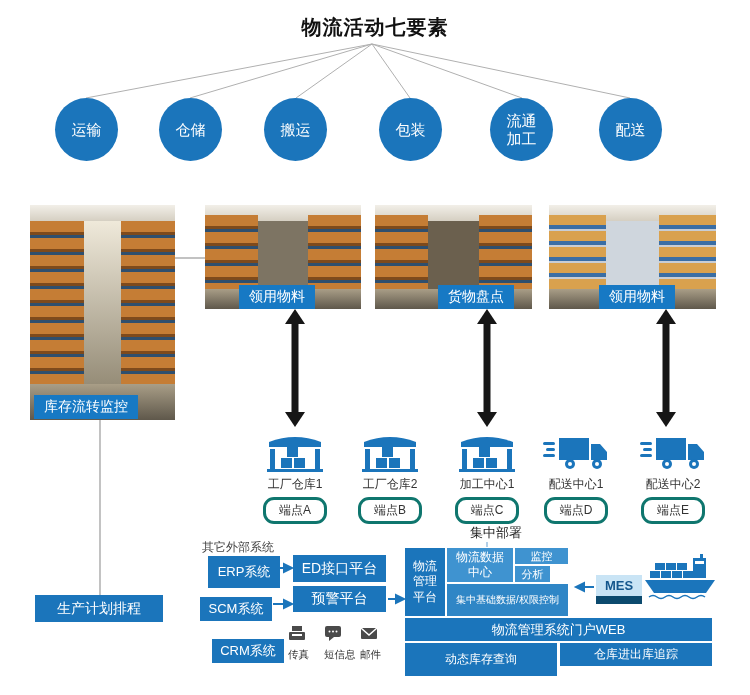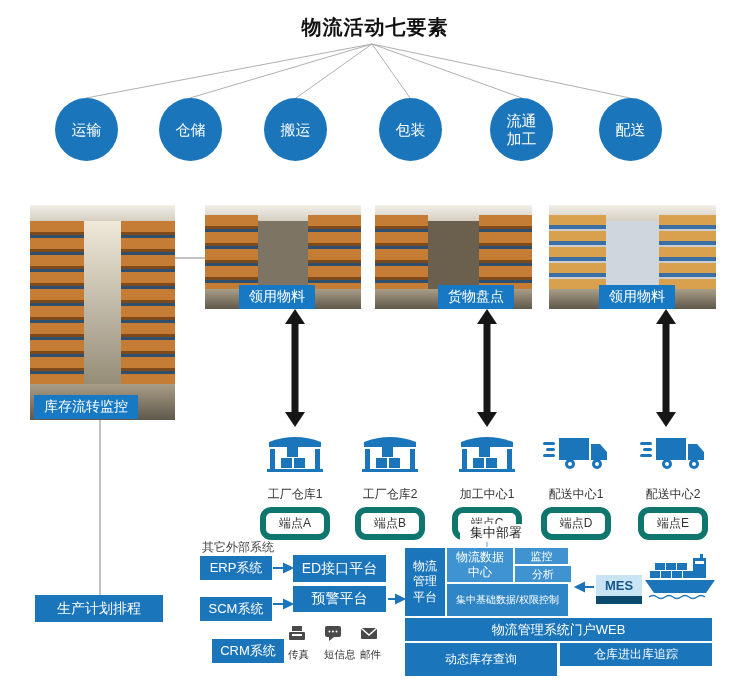--- a/index.html
+++ b/index.html
@@ -16,22 +16,22 @@
   .ph-floor{position:absolute;left:0;bottom:0;right:0;height:20px;background:linear-gradient(#a99e87,#5f584b);}
   .photo.tall .ph-rack{top:16px;bottom:34px;width:37%;}
   .photo.tall .ph-floor{height:36px;}
   .ph-aisle{position:absolute;left:37%;right:37%;top:16px;bottom:34px;background:linear-gradient(#efe9da,#958c77);}
   .photo.mid{background:#6b604e;}
   .photo.bright{background:#cfd6dd;}
   .photo.bright .ph-rack{background:repeating-linear-gradient(to bottom,#d9a14e 0 10px,#3a6ea5 10px 14px,#c8cdd4 14px 16px);}
   .photo-label{position:absolute;background:#1779c4;color:#fff;font-size:14px;padding:3px 10px;white-space:nowrap;z-index:3;}
   .node{position:absolute;top:430px;width:84px;text-align:center;z-index:2;}
   .node .ic{height:42px;display:flex;align-items:flex-end;justify-content:center;}
-  .node .nm{font-size:12px;color:#333;margin-top:14px;}
-  .pill{display:inline-block;margin-top:4px;border:6px solid #0f766e;border-radius:11px;background:#fff;color:#333;font-size:12px;padding:2px 13px;}
+  .node .nm{font-size:12px;color:#333;margin-top:4px;}
+  .pill{display:inline-block;margin-top:4px;border:3px solid #0f766e;border-radius:11px;background:#fff;color:#333;font-size:12px;padding:2px 13px;}
   .deploy{position:absolute;left:460px;top:524px;width:72px;text-align:center;font-size:13px;color:#222;background:#fff;z-index:2;}
   .bluebox{position:absolute;background:#1b75bb;color:#fff;display:flex;align-items:center;justify-content:center;text-align:center;z-index:2;}
   .lightbox{background:#3f93d0;}
   .ext-head{position:absolute;left:202px;top:539px;font-size:12px;color:#444;z-index:2;}
   .mes{position:absolute;left:596px;top:575px;width:46px;height:21px;background:#c9e4f5;color:#14568c;font-weight:bold;font-size:13px;display:flex;align-items:center;justify-content:center;border-bottom:8px solid #0c4a6e;z-index:2;}
   .ship{position:absolute;left:643px;top:546px;z-index:2;}
   .chan{position:absolute;top:624px;width:36px;text-align:left;z-index:2;}
   .chan .cl{font-size:10.5px;color:#333;margin-top:2px;}
   .sm{font-size:13px;} .xs{font-size:12px;}
 </style>
@@ -209,36 +209,36 @@
           <circle cx="54" cy="30" r="2" fill="#fff"></circle>
         </svg>
       </div>
     <div class="nm">配送中心2</div>
     <div class="pill">端点E</div>
   </div>
 
   <div class="deploy">集中部署</div>
 
   <div class="ext-head">其它外部系统</div>
-  <div class="bluebox sm" style="left:200px;top:556px;width:72px;height:24px">ERP系统</div>
+  <div class="bluebox sm" style="left:208px;top:556px;width:72px;height:32px">ERP系统</div>
   <div class="bluebox sm" style="left:200px;top:597px;width:72px;height:24px">SCM系统</div>
   <div class="bluebox sm" style="left:212px;top:639px;width:72px;height:24px">CRM系统</div>
   <div class="bluebox" style="left:35px;top:595px;width:128px;height:27px;font-size:14px">生产计划排程</div>
 
   <div class="bluebox" style="left:293px;top:555px;width:93px;height:27px;font-size:14px">ED接口平台</div>
   <div class="bluebox" style="left:405px;top:548px;width:40px;height:68px">
       <span style="font-size:12px;line-height:1.3;max-width:26px;word-break:break-all">物流管理平台</span>
     </div>
 
   <div class="bluebox" style="left:293px;top:586px;width:93px;height:26px;font-size:14px">预警平台</div>
   <div class="bluebox lightbox" style="left:447px;top:548px;width:66px;height:34px">
       <span style="font-size:12px;line-height:1.25;max-width:52px">物流数据中心</span>
     </div>
   <div class="bluebox lightbox" style="left:515px;top:548px;width:53px;height:16px;font-size:11px">监控</div>
-  <div class="bluebox lightbox" style="left:515px;top:566px;width:56px;height:16px;font-size:11px">分析</div>
+  <div class="bluebox lightbox" style="left:515px;top:566px;width:35px;height:16px;font-size:11px">分析</div>
   <div class="bluebox" style="left:447px;top:584px;width:121px;height:32px;background:#2f86c6">
       <span style="font-size:10px;white-space:nowrap">集中基础数据/权限控制</span>
     </div>
 
   <div class="mes">MES</div>
 
   <div class="ship">
     <svg width="74" height="54" viewBox="0 0 74 54" fill="#1b75bb">
       <rect x="57" y="8" width="3" height="8"></rect>
       <rect x="50" y="12" width="13" height="20"></rect>

